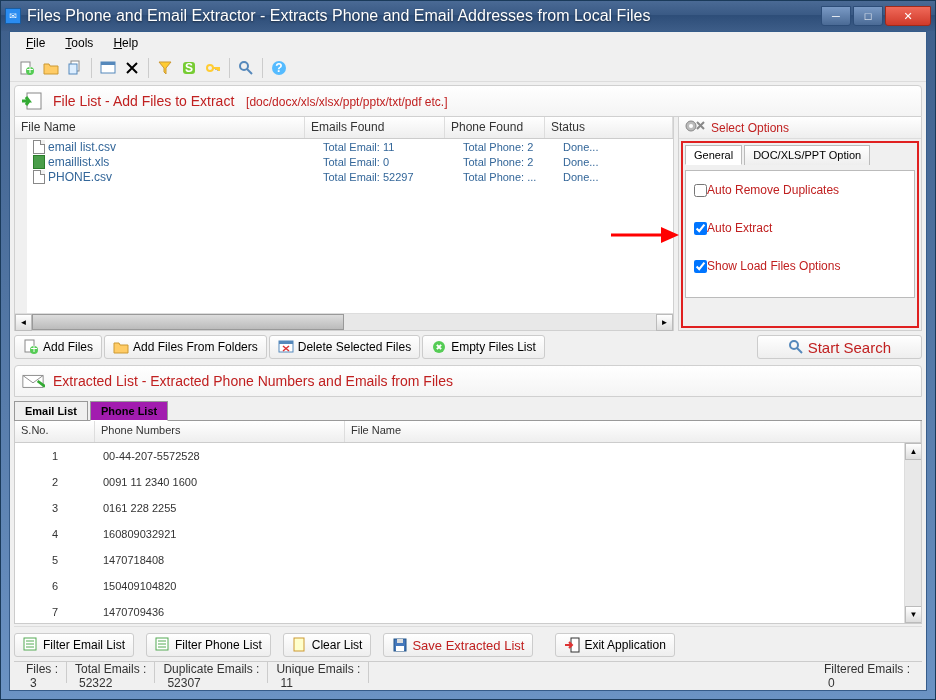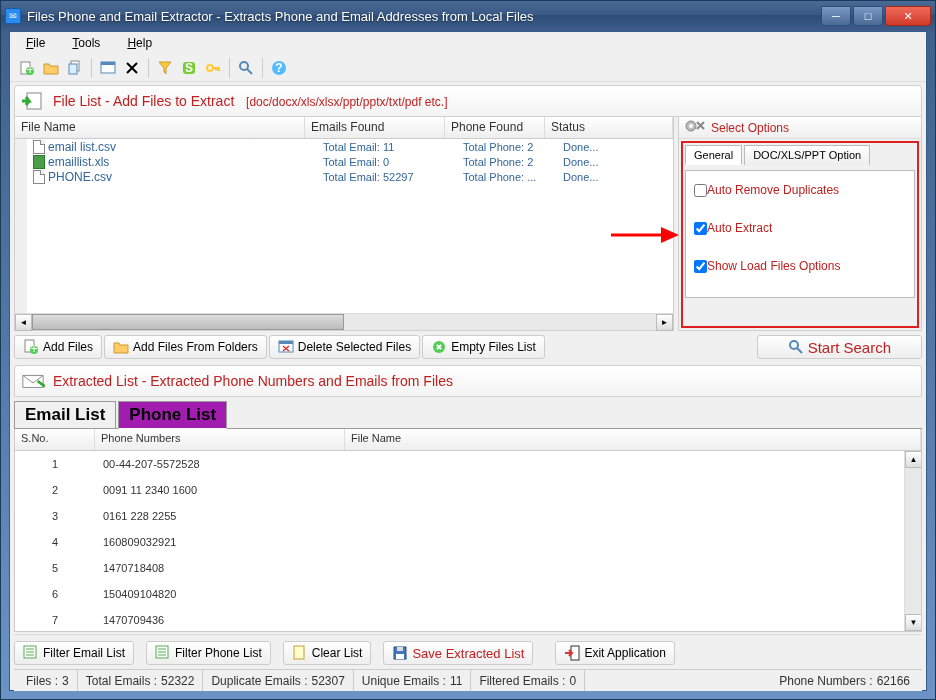--- a/index.html
+++ b/index.html
@@ -2,29 +2,29 @@
 <html><head>
 <meta charset="utf-8">
 <style>
 * { margin: 0; padding: 0; box-sizing: border-box; font-family: "Segoe UI", Tahoma, Arial, sans-serif; font-size: 12px; }
 body { background: #5a7aa6; width: 936px; height: 700px; overflow: hidden; }
 
 
 .window { width: 936px; height: 700px; background: linear-gradient(to bottom, #3d5e8a 0%, #6b93c4 100%); border: 1px solid #1a3a5a; }
 .titlebar { height: 30px; display: flex; align-items: center; padding: 0 4px; background: linear-gradient(to bottom, #4a6a95 0%, #3a5a85 45%, #2d4d78 46%, #3d5d88 100%); color: #fff; }
 .titlebar .app-icon { width: 16px; height: 16px; background: #2a8cf0; border: 1px solid #1a5ca0; margin-right: 6px; display: flex; align-items: center; justify-content: center; color: #fff; font-size: 9px; }
-.titlebar .title { flex: 1; font-size: 13px; text-shadow: 0 1px 2px rgba(0,0,0,0.5); }
+.titlebar .title { flex: 1; font-size: 16px; text-shadow: 0 1px 2px rgba(0,0,0,0.5); }
 .titlebar .winbtns { display: flex; gap: 2px; }
 .titlebar .winbtn { width: 30px; height: 20px; background: linear-gradient(to bottom, #7a9ac5, #4a6a95); border: 1px solid #2d4d78; border-radius: 0 0 3px 3px; color: #fff; display: flex; align-items: center; justify-content: center; font-size: 11px; cursor: pointer; }
 .titlebar .winbtn.close { width: 46px; background: linear-gradient(to bottom, #f06a5a, #d03a2a); border-color: #a02a1a; }
 
 .client { background: #f0f0f0; margin: 0 8px 8px 8px; height: 660px; border: 1px solid #365c8a; }
 
 
-.menubar { height: 22px; background: #f0f0f0; display: flex; align-items: center; padding: 0 8px; gap: 11px; }
+.menubar { height: 22px; background: #f0f0f0; display: flex; align-items: center; padding: 0 8px; gap: 4px; }
 .menubar .menuitem { padding: 2px 8px; cursor: pointer; }
 .menubar .menuitem u { text-decoration: underline; }
 
 
 .toolbar { height: 28px; background: #f0f0f0; display: flex; align-items: center; padding: 0 6px; gap: 2px; border-bottom: 1px solid #ddd; }
 .tbtn { width: 22px; height: 22px; display: flex; align-items: center; justify-content: center; border: 1px solid transparent; cursor: pointer; }
 .tsep { width: 1px; height: 20px; background: #ccc; margin: 0 3px; }
 .icon-svg { width: 16px; height: 16px; }
 
 
@@ -66,38 +66,38 @@
 
 .button-row { display: flex; gap: 2px; align-items: center; padding: 4px 0; height: 32px; }
 .bbtn { height: 24px; padding: 0 8px; display: flex; align-items: center; gap: 4px; background: linear-gradient(to bottom, #fff, #eee); border: 1px solid #ccc; cursor: pointer; border-radius: 3px; }
 .bbtn .bicon { width: 16px; height: 16px; display: flex; align-items: center; justify-content: center; }
 .start-search-btn { margin-left: auto; padding: 0 30px; }
 .start-search-btn span { color: #c02020; font-size: 15px; }
 
 
 .extracted-section { margin-top: 2px; }
 .result-tabs { display: flex; padding: 0; border-bottom: 1px solid #999; margin-top: 4px; }
-.result-tab { padding: 3px 10px; border: 1px solid #999; border-bottom: none; background: #f0f0f0; font-weight: bold; font-size: 17px; cursor: pointer; margin-right: 2px; }
+.result-tab { padding: 3px 10px; border: 1px solid #999; border-bottom: none; background: #f0f0f0; font-weight: bold; font-size: 11px; cursor: pointer; margin-right: 2px; }
 .result-tab.active { background: #a21caf; border-bottom: 1px solid #fff; margin-bottom: -1px; }
 .result-grid { border: 1px solid #ccc; border-top: none; }
 .result-grid .grid-header .col { font-size: 11px; }
 .result-body { height: 180px; background: #fff; overflow: hidden; position: relative; }
 .result-row { display: flex; height: 26px; align-items: center; }
 .result-row .cell { padding: 0 8px; color: #333; font-size: 11px; }
 .vscroll { position: absolute; right: 0; top: 0; bottom: 0; width: 17px; background: #f0f0f0; border-left: 1px solid #ddd; display: flex; flex-direction: column; }
 .vscroll .arrow { width: 17px; height: 17px; background: linear-gradient(to bottom, #fff, #ddd); border: 1px solid #bbb; display: flex; align-items: center; justify-content: center; font-size: 8px; }
 .vscroll .track { flex: 1; background: #e8e8e8; }
 
 
 .lower-buttons { display: flex; gap: 12px; align-items: center; padding: 6px 0 4px 0; border-top: 1px solid #ddd; margin-top: 2px; }
 .lower-buttons .bbtn.save span { color: #c02020; font-size: 13px; }
 
 
 .statusbar { height: 22px; background: #f0f0f0; border-top: 1px solid #ccc; display: flex; align-items: center; padding: 0 4px; font-size: 11px; }
-.statusbar .scell { padding: 0 8px; border-right: 1px solid #ccc; height: 100%; display: flex; align-items: center; }
+.statusbar .scell { padding: 0 8px; border-right: 1px solid #ccc; height: 100%; display: flex; align-items: flex-start; flex-direction: column; }
 .statusbar .scell:last-child { border-right: none; margin-left: auto; }
 .statusbar .slabel { color: #333; }
 .statusbar .sval { color: #333; margin-left: 4px; }
 
 .doc-icon { width: 12px; height: 14px; border: 1px solid #888; background: #fff; position: relative; display: inline-block; flex-shrink: 0; }
 .doc-icon::before { content: ""; position: absolute; top: -1px; right: -1px; width: 4px; height: 4px; background: #f0f0f0; border-left: 1px solid #888; border-bottom: 1px solid #888; }
 .xls-icon { width: 12px; height: 14px; background: #4a9e4a; border: 1px solid #2a7e2a; display: inline-block; flex-shrink: 0; }
 </style>
 </head>
 <body>
@@ -456,21 +456,17 @@
             <span class="sval">52307</span>
           </div>
         <div class="scell">
             <span class="slabel">Unique Emails :</span>
             <span class="sval">11</span>
           </div>
         <div class="scell">
             <span class="slabel">Filtered Emails :</span>
             <span class="sval">0</span>
           </div>
-        <div class="scell">
-            <span class="slabel">Phone Numbers :</span>
-            <span class="sval">62166</span>
-          </div>
       </div>
 
     </div>
   </div>
 </div>
 
 </body></html>

